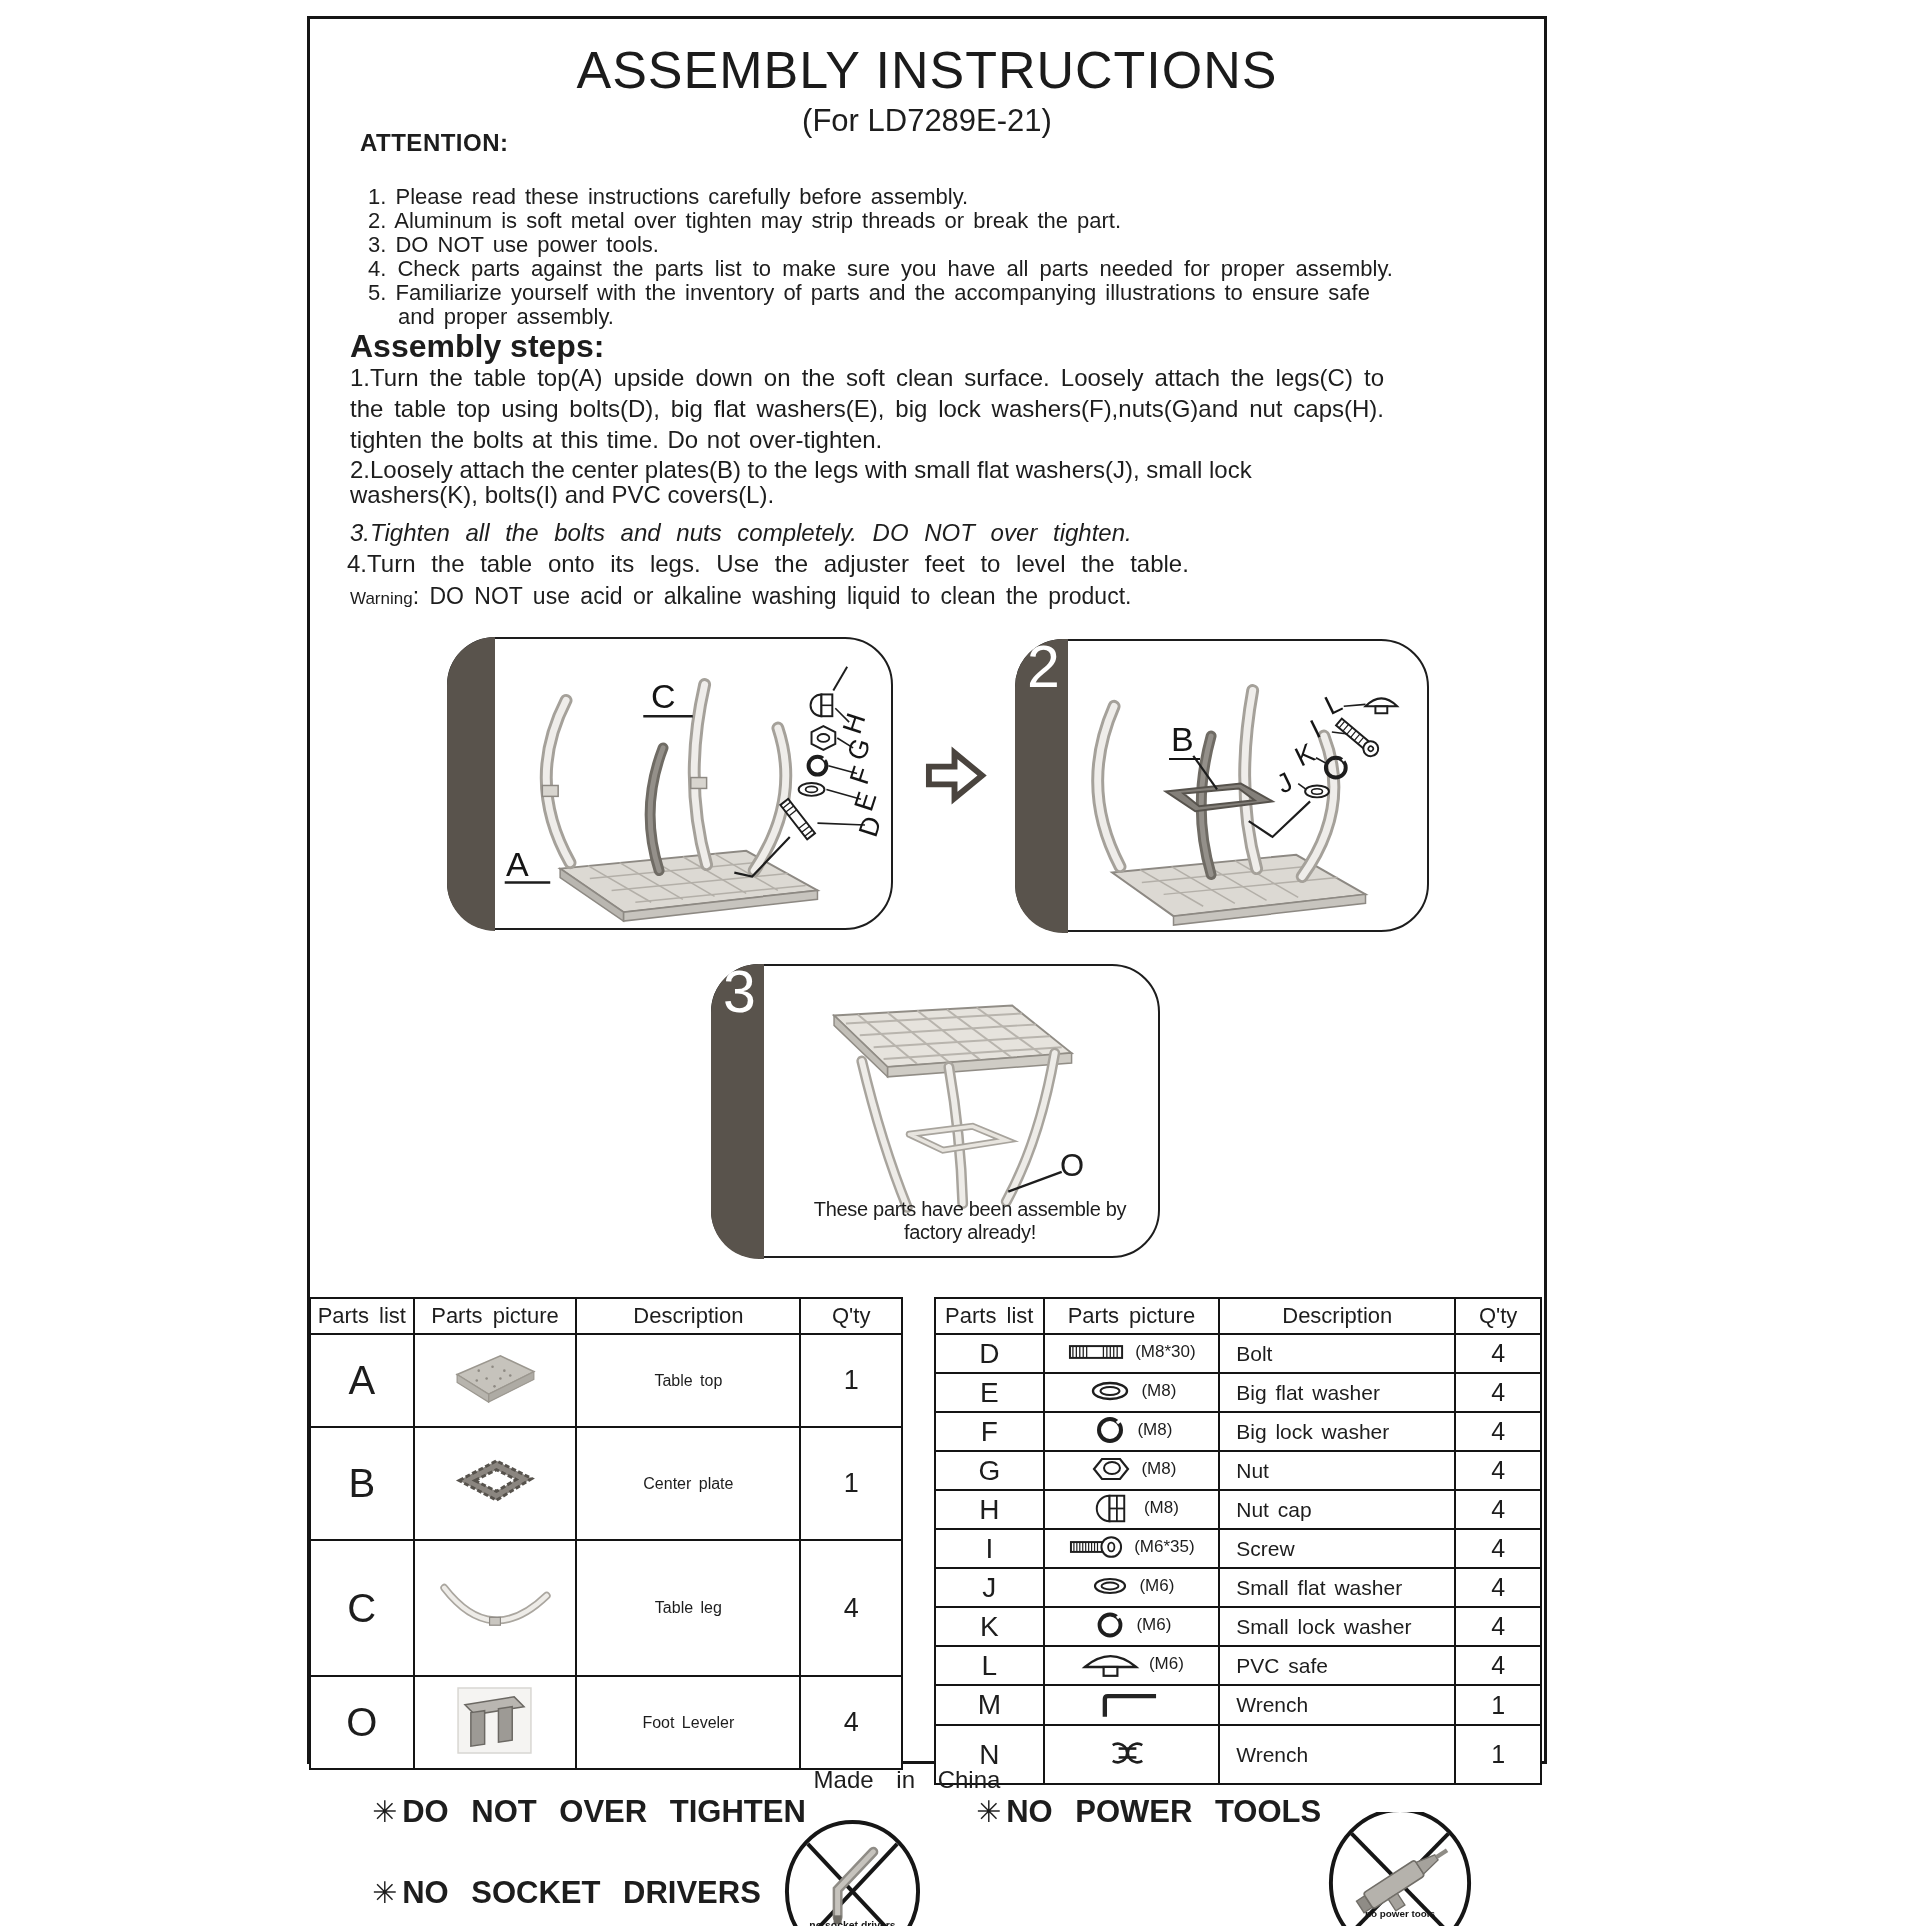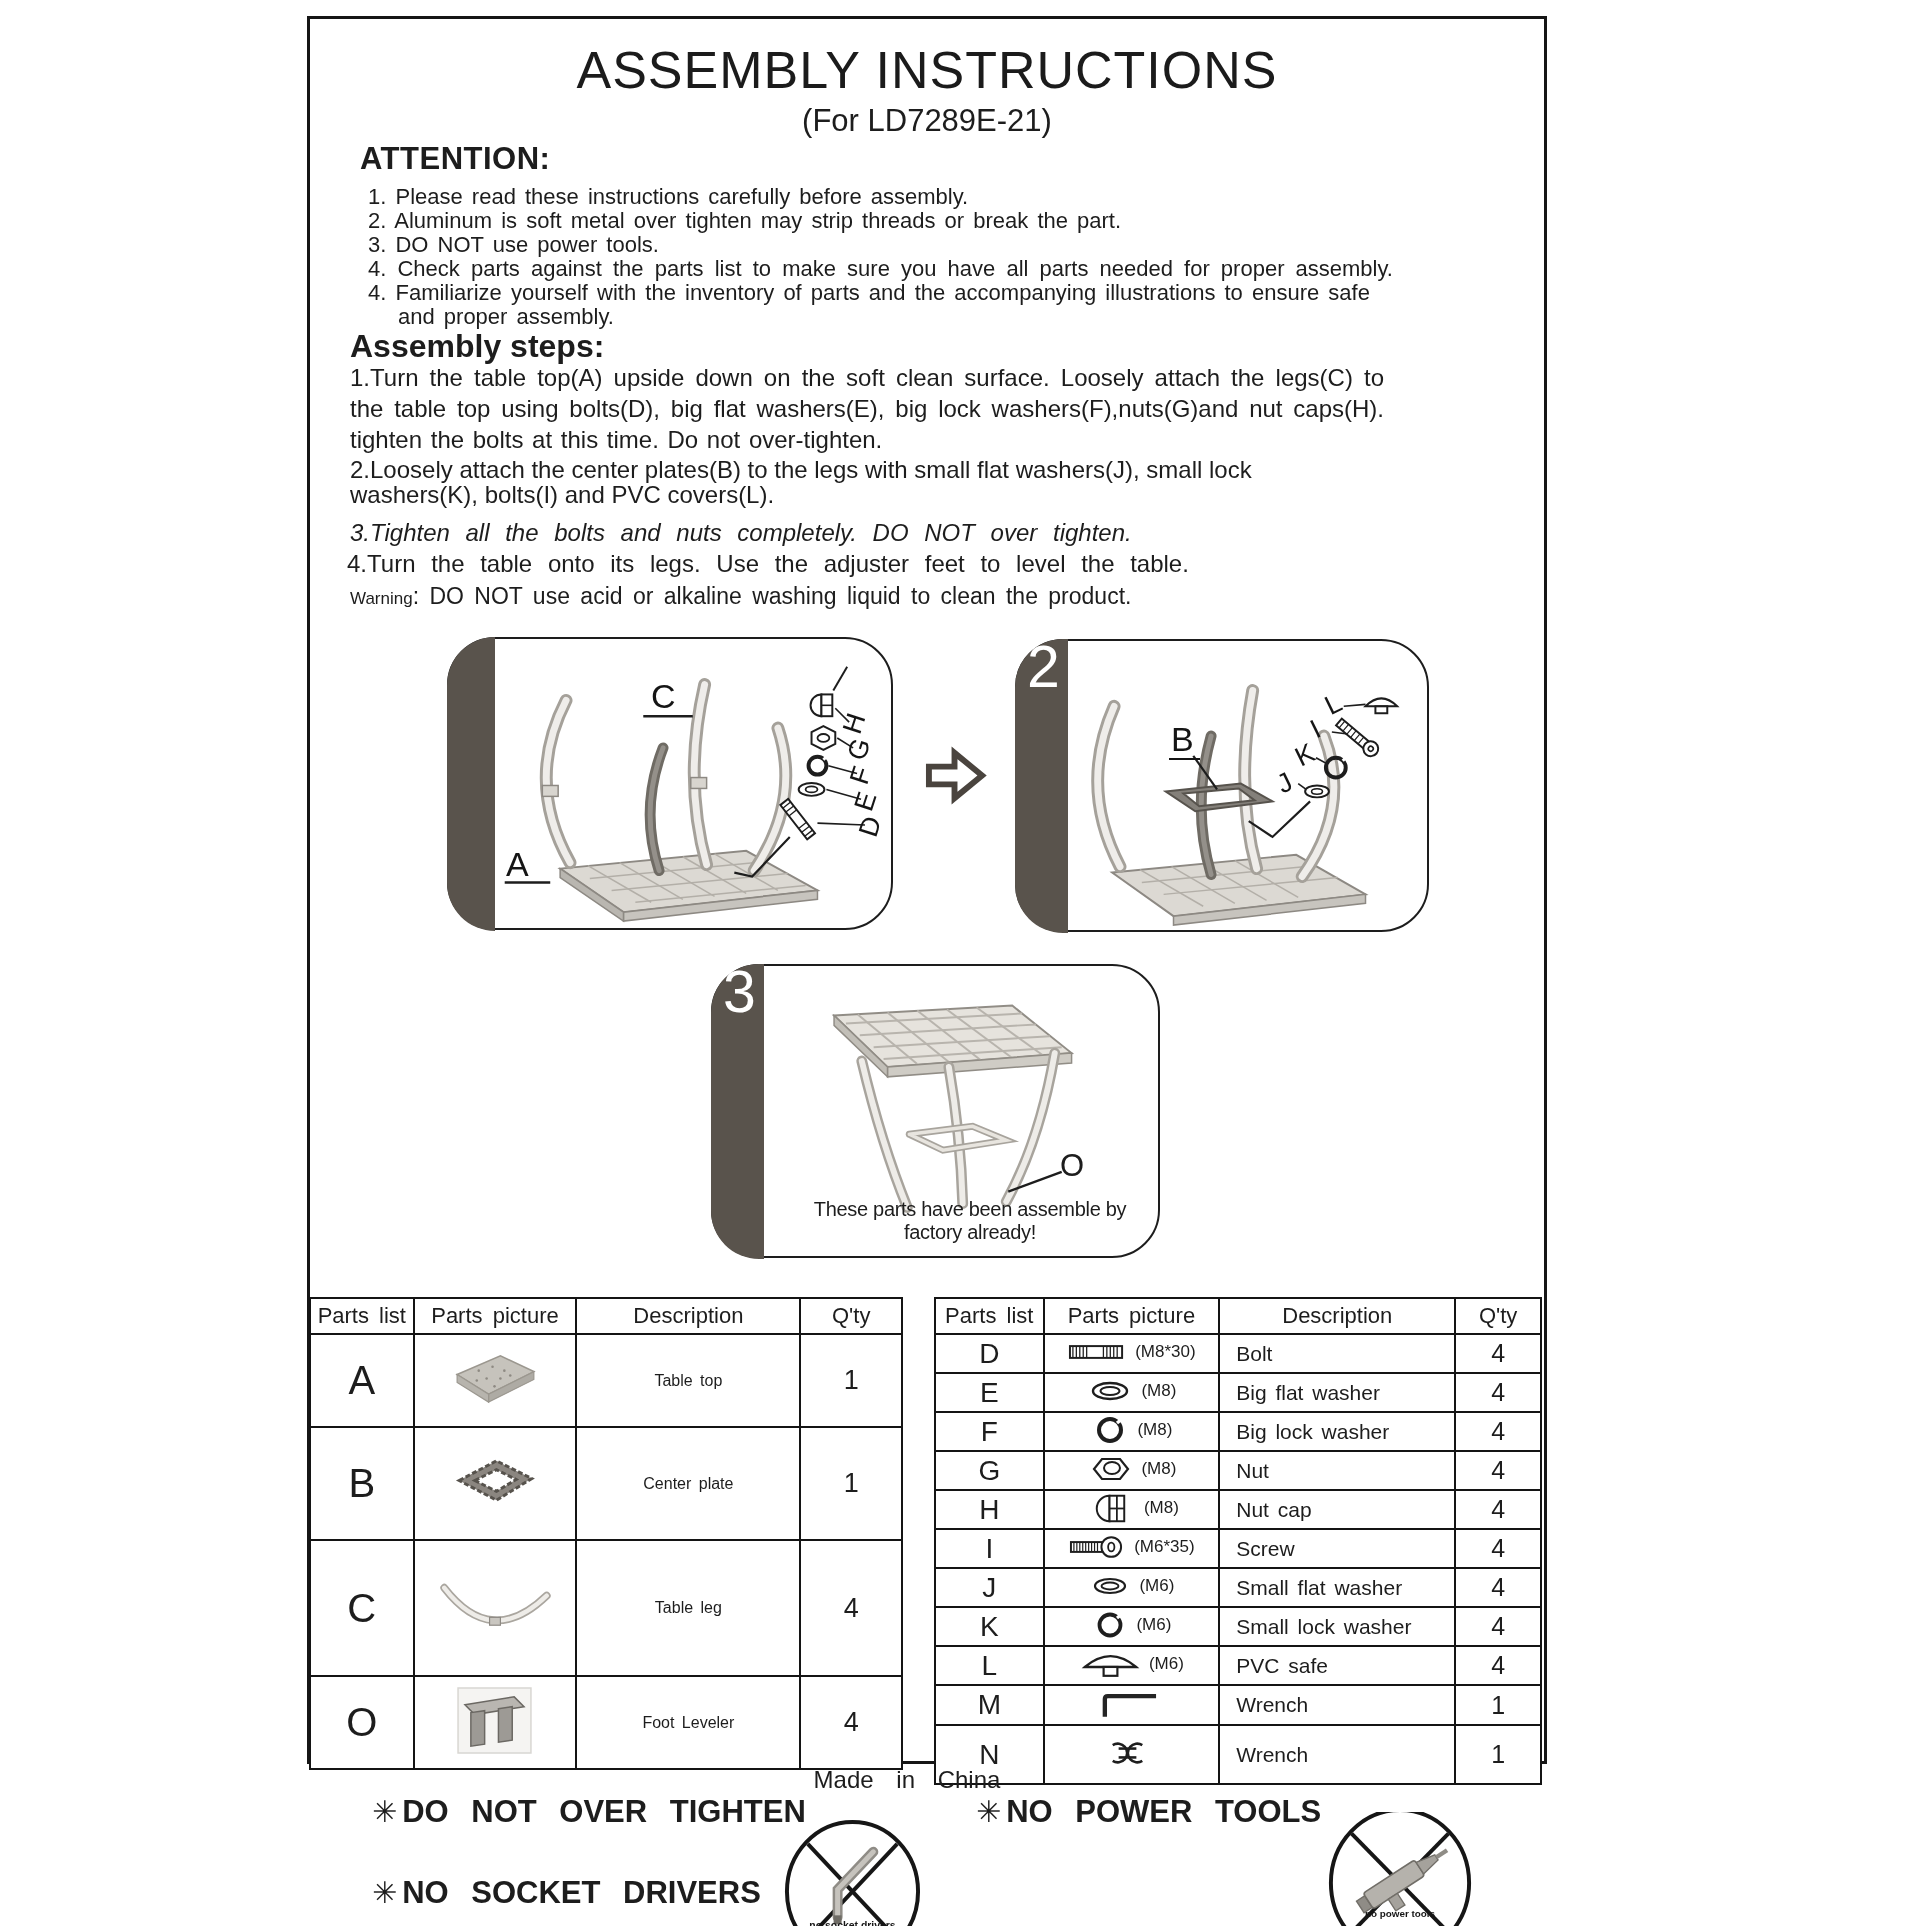--- a/index.html
+++ b/index.html
@@ -2,21 +2,21 @@
 <html><head>
 <meta charset="utf-8">
 <style>
   html,body{margin:0;padding:0;background:#fff;}
   .page{position:relative;width:1927px;height:1927px;background:#ffffff;overflow:hidden;
         font-family:"Liberation Sans","DejaVu Sans",sans-serif;color:#1d1d1d;}
   .abs{position:absolute;}
   .doc-border{position:absolute;left:307px;top:16px;width:1234px;height:1742px;border:3px solid #161616;}
   .title{position:absolute;left:307px;top:40px;width:1240px;text-align:center;font-size:52px;letter-spacing:1px;color:#1b1b1b;}
   .subtitle{position:absolute;left:307px;top:103px;width:1240px;text-align:center;font-size:31px;}
-  .attn-head{position:absolute;left:360px;top:141px;font-size:31px;font-weight:bold;letter-spacing:0.5px;}
+  .attn-head{position:absolute;left:360px;top:129px;font-size:24px;font-weight:bold;letter-spacing:0.5px;}
   .attn-list{position:absolute;left:368px;top:185px;width:1045px;font-size:22px;line-height:24px;}
   .attn-list .item{padding-left:30px;text-indent:-30px;word-spacing:3px;}
   .attn-list .item.one-line{white-space:nowrap;word-spacing:5px;}
   .steps-head{position:absolute;left:350px;top:328px;font-size:32px;font-weight:bold;}
   .step{position:absolute;left:350px;width:1034px;font-size:24px;}
   .step.justify{text-align:justify;word-spacing:2px;}
   .s1{top:362px;line-height:31px;}
   .s2{top:457px;line-height:25px;}
   .s3{top:519px;word-spacing:9px;white-space:nowrap;font-style:italic;}
   .s4{top:550px;word-spacing:9px;white-space:nowrap;left:347px;}
@@ -64,21 +64,21 @@
 
   <div class="title">ASSEMBLY INSTRUCTIONS</div>
   <div class="subtitle">(For LD7289E-21)</div>
 
   <div class="attn-head">ATTENTION:</div>
   <div class="attn-list">
     <div class="item">1. Please read these instructions carefully before assembly.</div>
     <div class="item">2. Aluminum is soft metal over tighten may strip threads or break the part.</div>
     <div class="item">3. DO NOT use power tools.</div>
     <div class="item one-line">4. Check parts against the parts list to make sure you have all parts needed for proper assembly.</div>
-    <div class="item">4. Familiarize yourself with the inventory of parts and the accompanying illustrations to ensure safe and proper assembly.</div>
+    <div class="item">5. Familiarize yourself with the inventory of parts and the accompanying illustrations to ensure safe and proper assembly.</div>
   </div>
 
   <div class="steps-head">Assembly steps:</div>
   <div class="step justify s1">1.Turn the table top(A) upside down on the soft clean surface. Loosely attach the legs(C) to the table top using bolts(D), big flat washers(E), big lock washers(F),nuts(G)and nut caps(H). tighten the bolts at this time. Do not over-tighten.</div>
   <div class="step s2">2.Loosely attach the center plates(B) to the legs with small flat washers(J), small lock washers(K), bolts(I) and PVC covers(L).</div>
   <div class="step s3">3.Tighten all the bolts and nuts completely. DO NOT over tighten.</div>
   <div class="step s4">4.Turn the table onto its legs. Use the adjuster feet to level the table.</div>
   <div class="warnline">
     <span class="wlabel">Warning</span><span class="wtext">: DO NOT use acid or alkaline washing liquid to clean the product.</span>
   </div>

